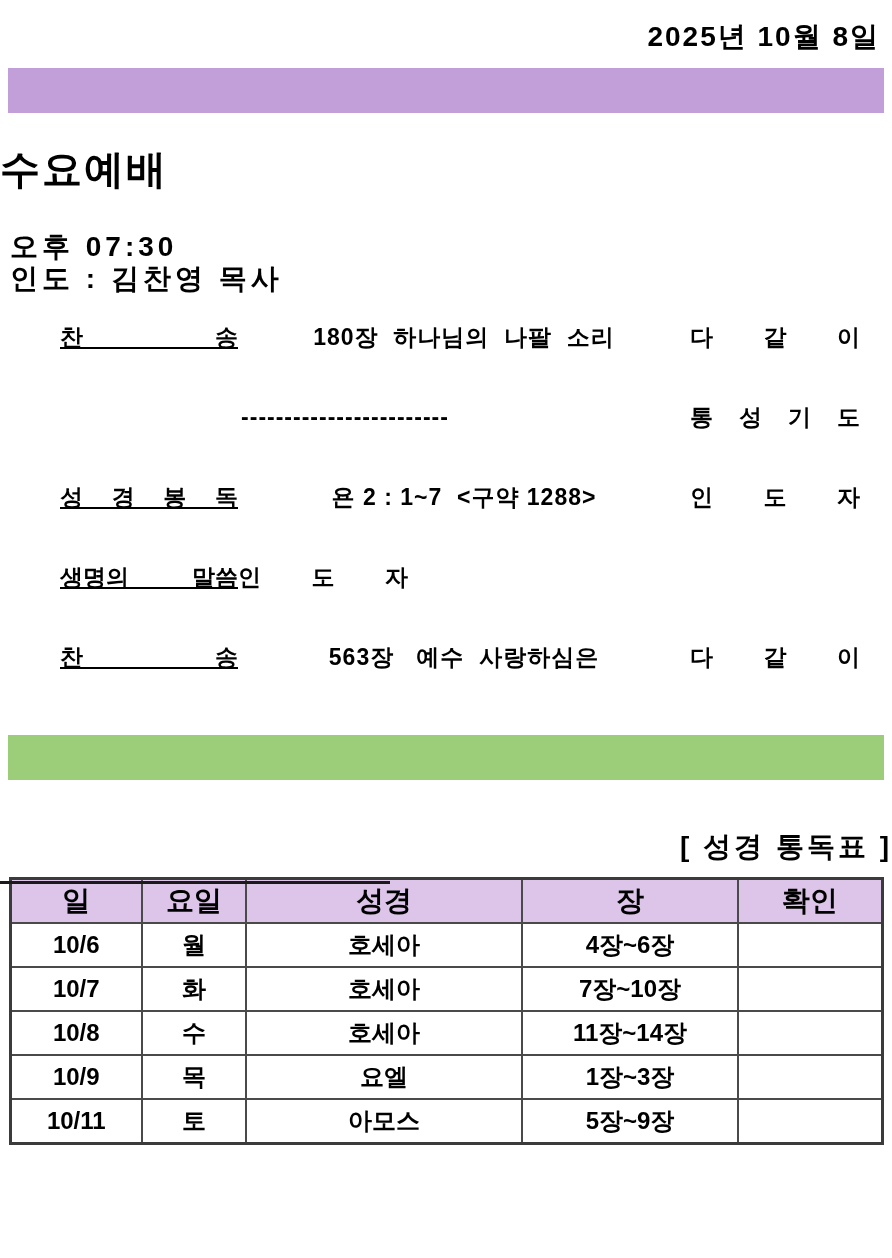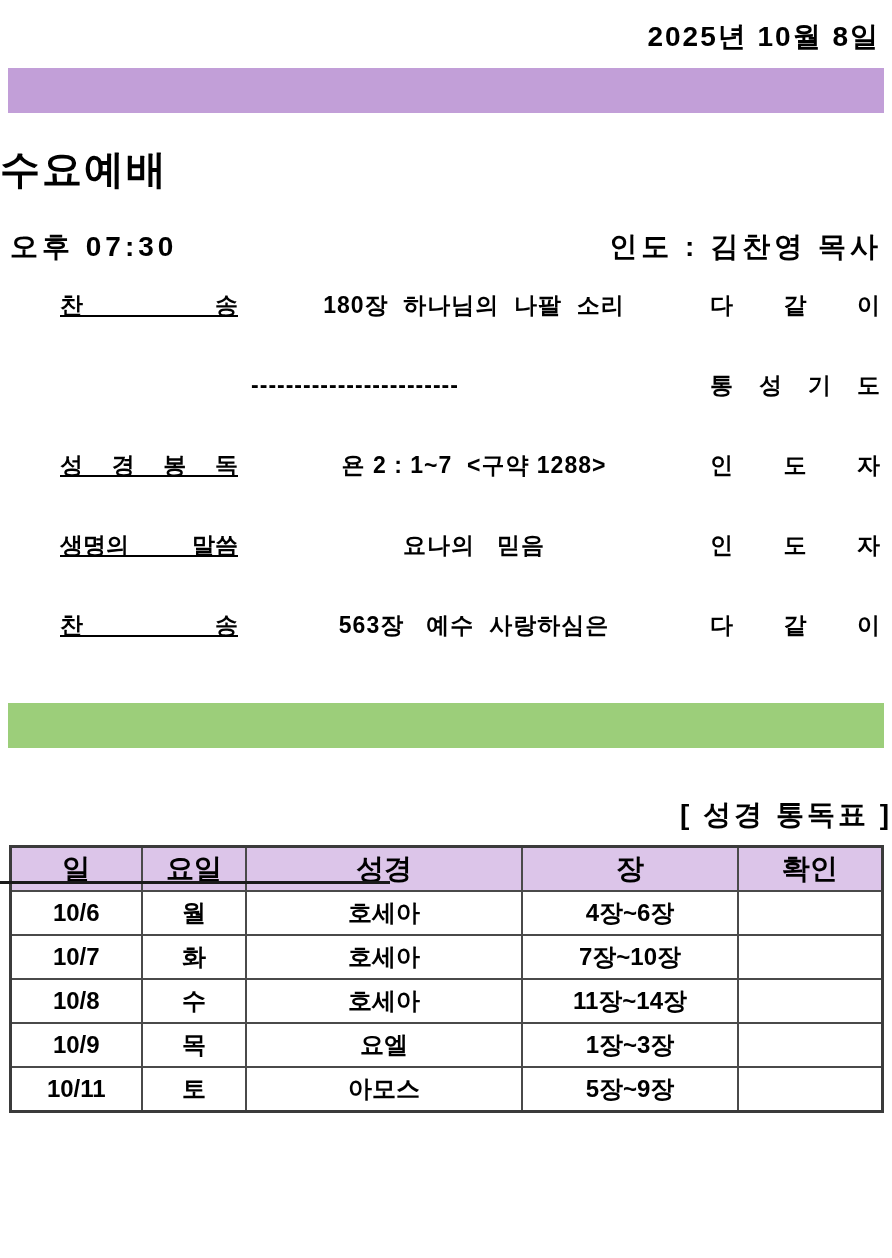--- a/index.html
+++ b/index.html
@@ -40,20 +40,21 @@
 
   .time-row {
     margin-top: 44px;
     padding: 0 10px;
     display: flex;
     justify-content: space-between;
     font-size: 28px;
     font-weight: bold;
     letter-spacing: 4px;
     line-height: 32px;
+    flex-direction: column;
   }
 
   .order { margin-top: 12px; }
   .order-row {
     display: flex;
     align-items: baseline;
     margin-top: 52px;
     font-size: 23px;
     font-weight: bold;
     line-height: 28px;
@@ -69,21 +70,21 @@
     text-decoration: underline;
   }
   .oc {
     flex: 1;
     text-align: center;
     white-space: pre;
     letter-spacing: 1px;
   }
   .or {
     width: 170px;
-    margin-right: 12px;
+    margin-right: 32px;
     display: inline-block;
     text-align: justify;
     text-align-last: justify;
   }
 
   .table-title {
     margin-top: 50px;
     text-align: right;
     font-size: 28px;
     font-weight: bold;
@@ -149,21 +150,20 @@
       <span class="oc">------------------------</span>
       <span class="or">통 성 기 도</span>
     </div>
     <div class="order-row">
       <span class="ol">성 경 봉 독</span>
       <span class="oc">욘 2 : 1~7  &lt;구약 1288&gt;</span>
       <span class="or">인 도 자</span>
     </div>
     <div class="order-row">
       <span class="ol">생명의 말씀</span>
-      <span class="oc">요나의   믿음</span>
       <span class="or">인 도 자</span>
     </div>
     <div class="order-row">
       <span class="ol">찬 송</span>
       <span class="oc">563장   예수  사랑하심은</span>
       <span class="or">다 같 이</span>
     </div>
   </div>
 
   <div class="banner green"></div>

